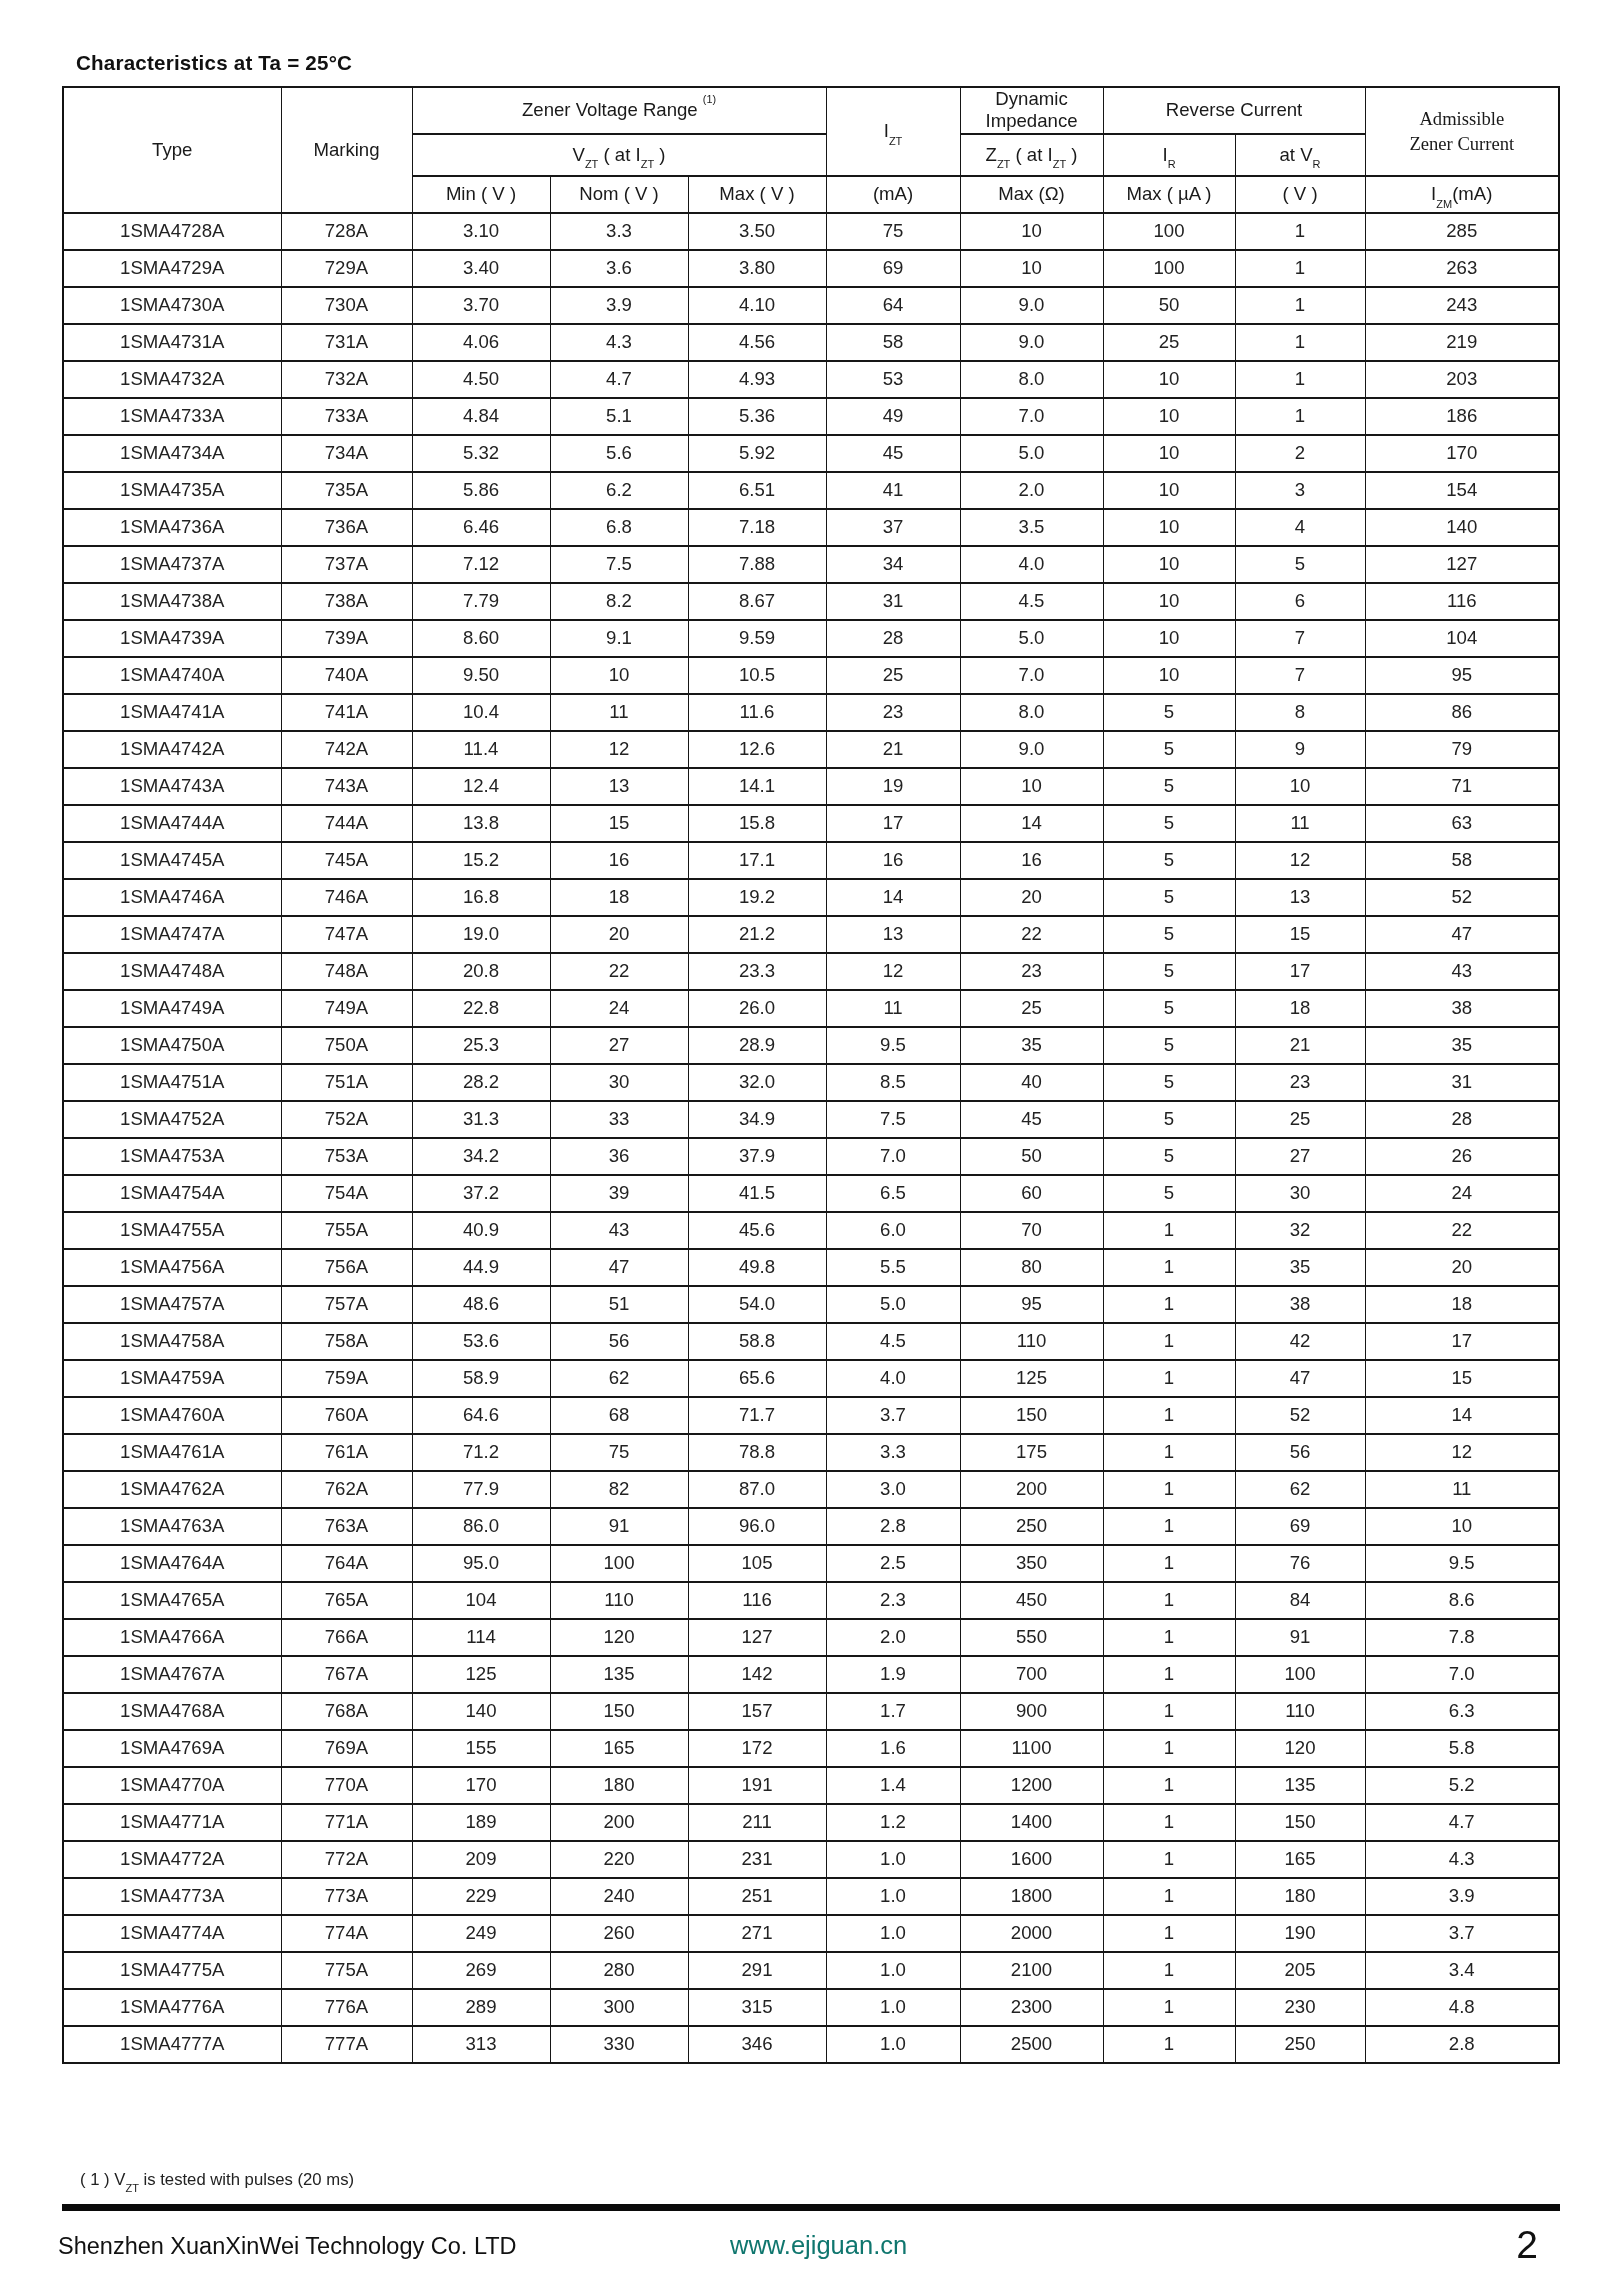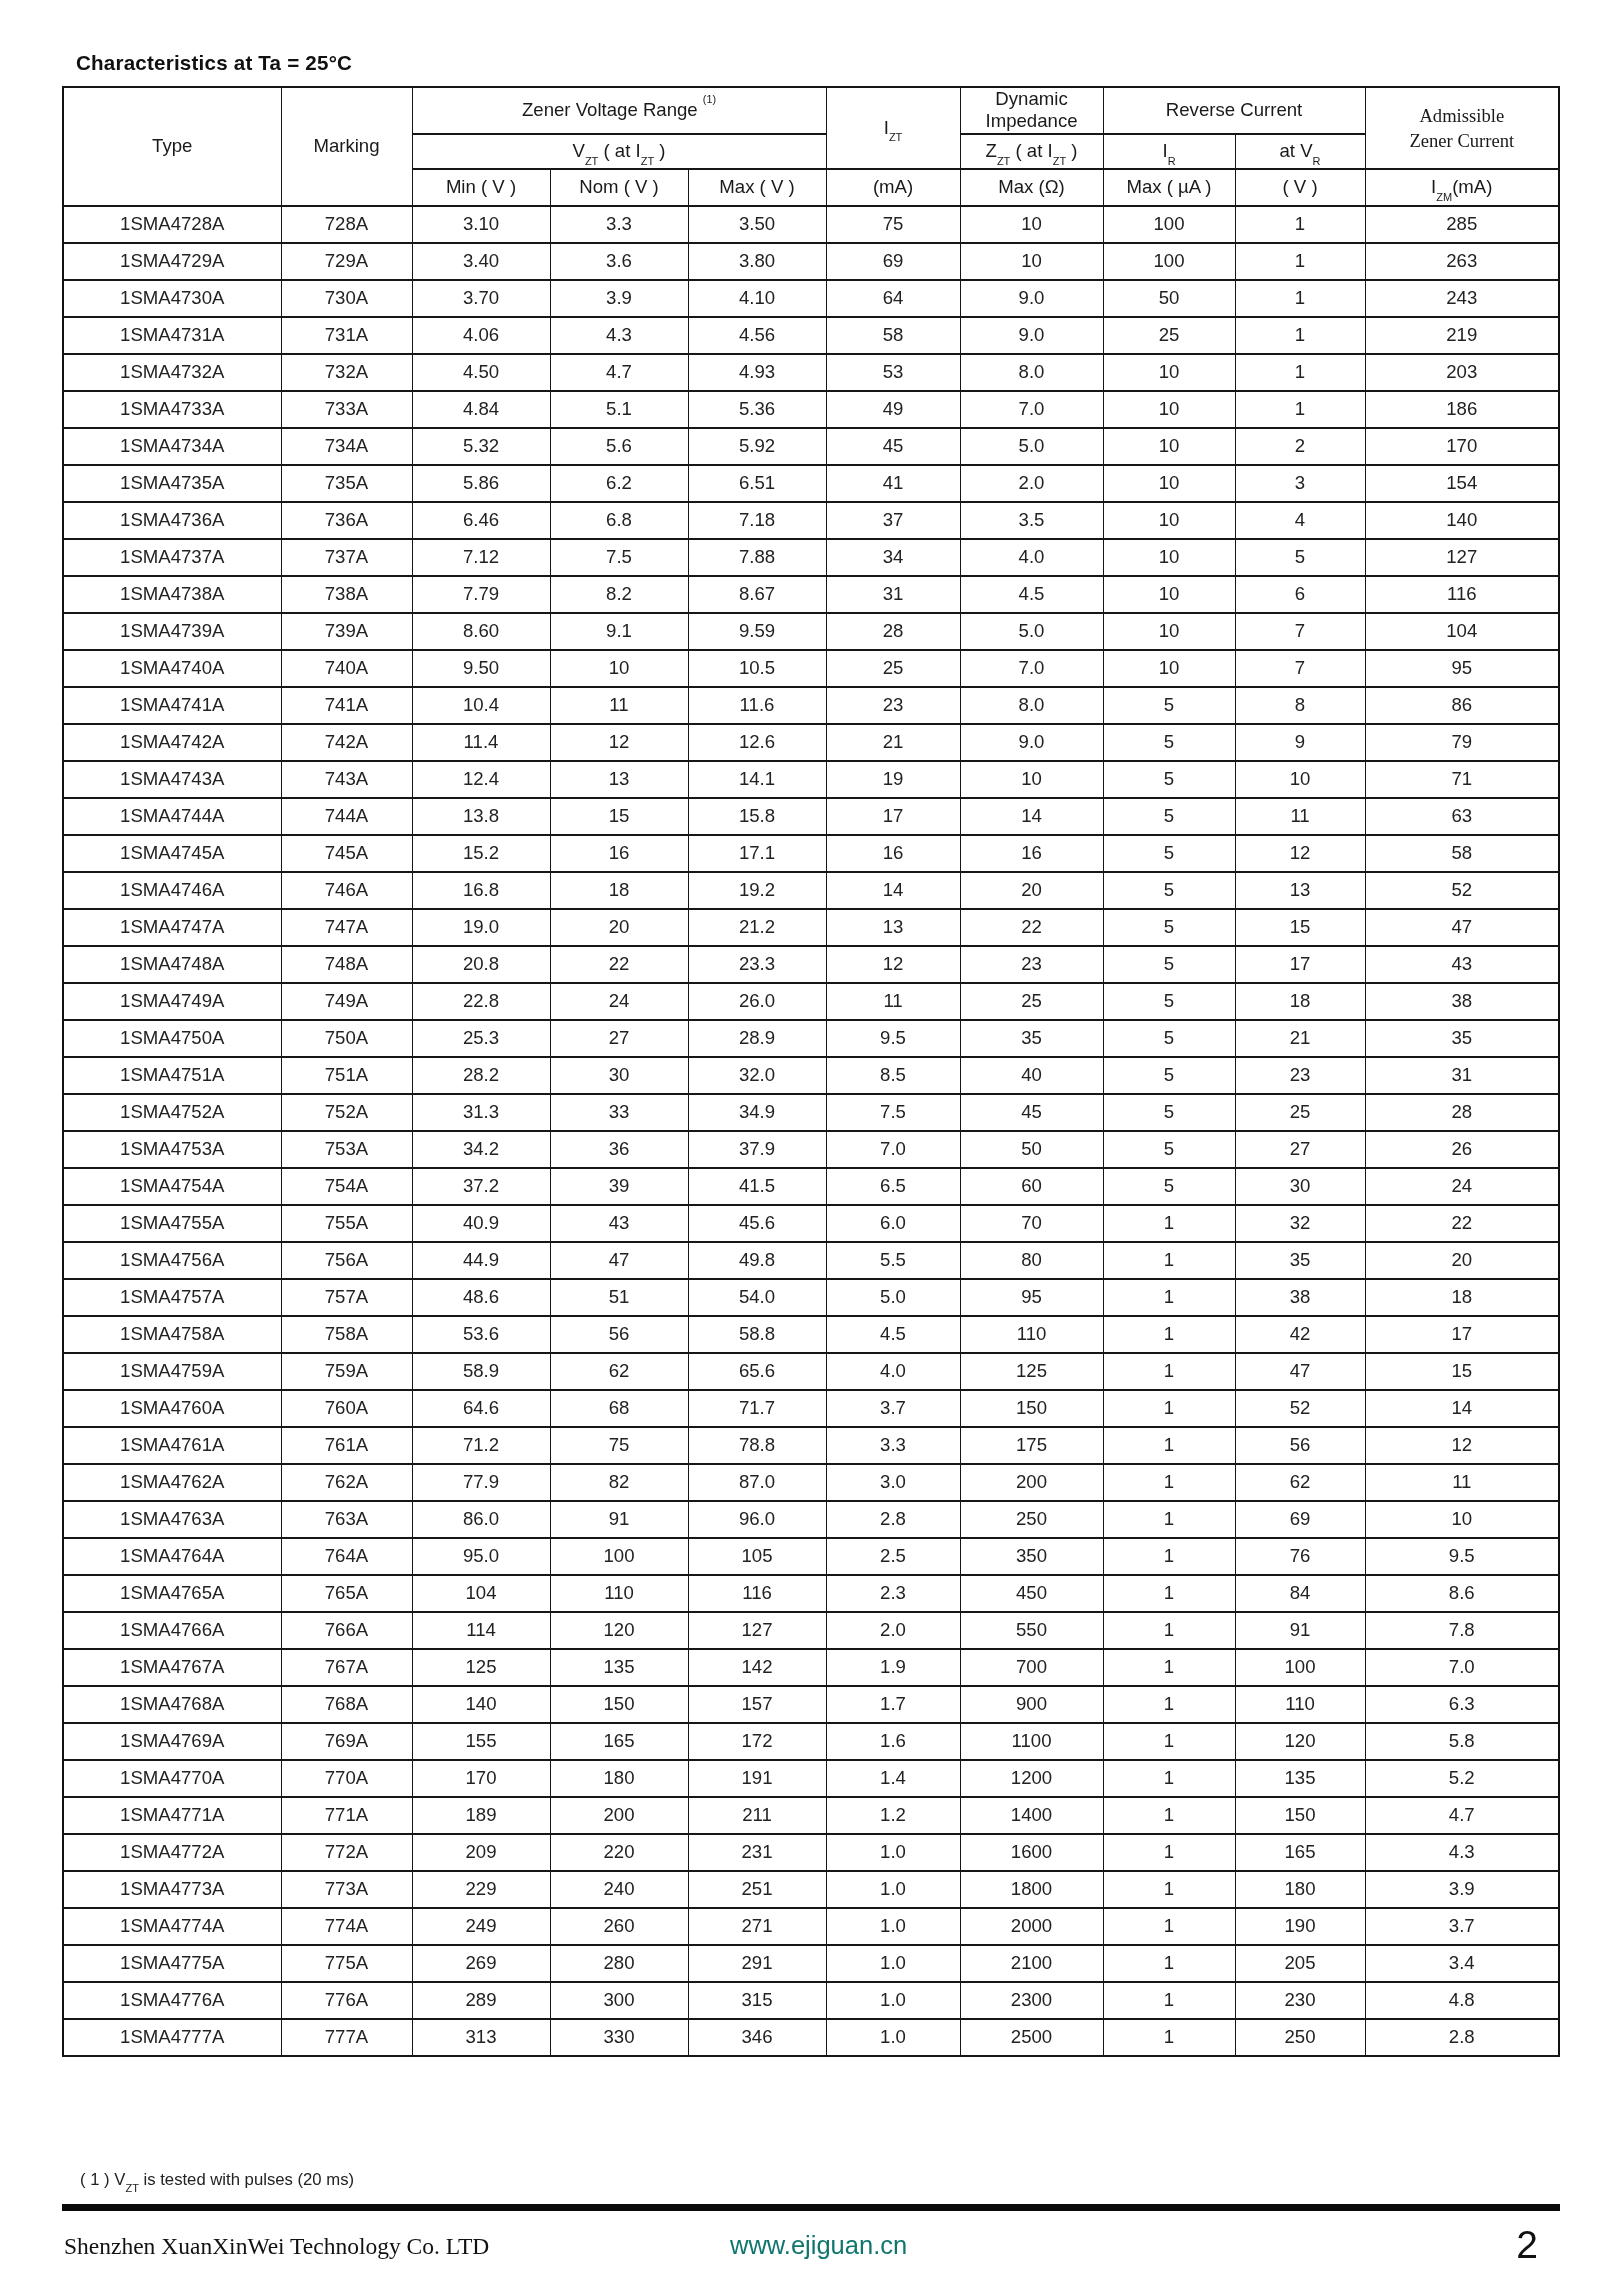--- a/index.html
+++ b/index.html
@@ -29,38 +29,38 @@
     border-bottom:2px solid #161616;
     border-left:1.4px solid #161616;
     border-right:1.4px solid #161616;
     text-align:center;vertical-align:middle;
     font-weight:normal;
     padding:0 2px;
     color:#222;
   }
   table.spec thead th{font-size:18.6px;color:#1a1a1a;}
   .hr1{height:40px;}
-  .hr2{height:35px;}
+  .hr2{height:42px;}
   .hr3{height:37px;}
   table.spec tbody td{height:35px;font-size:18.6px;}
   sub.s{font-size:11px;line-height:0;position:relative;bottom:-2.9px;}
   sup.n{font-size:10.8px;line-height:0;position:relative;top:-5.9px;}
   .two-line{font-size:16.7px;line-height:1.2;}
   .adm{font-size:18px;line-height:1.35;font-family:Liberation Serif, serif;}
   .footnote{
     position:absolute;left:80px;top:2170px;
     font-size:16.7px;color:#222;text-align:center;
   }
   .rule{
     position:absolute;left:62px;top:2204px;
     width:1498px;height:6.9px;background:#0a0a0a;
   }
   .footer-company{
-    position:absolute;left:64px;top:2233px;
-    font-size:23.5px;color:#111;font-family:Liberation Serif, serif;
+    position:absolute;left:58px;top:2233px;
+    font-size:23.5px;color:#111;
   }
   .footer-site{
     position:absolute;left:730px;top:2231px;
     font-size:25.5px;color:#0f766e;
   }
   .footer-page{
     position:absolute;right:83px;top:2223px;
     font-size:39px;color:#111;
   }
 </style>

